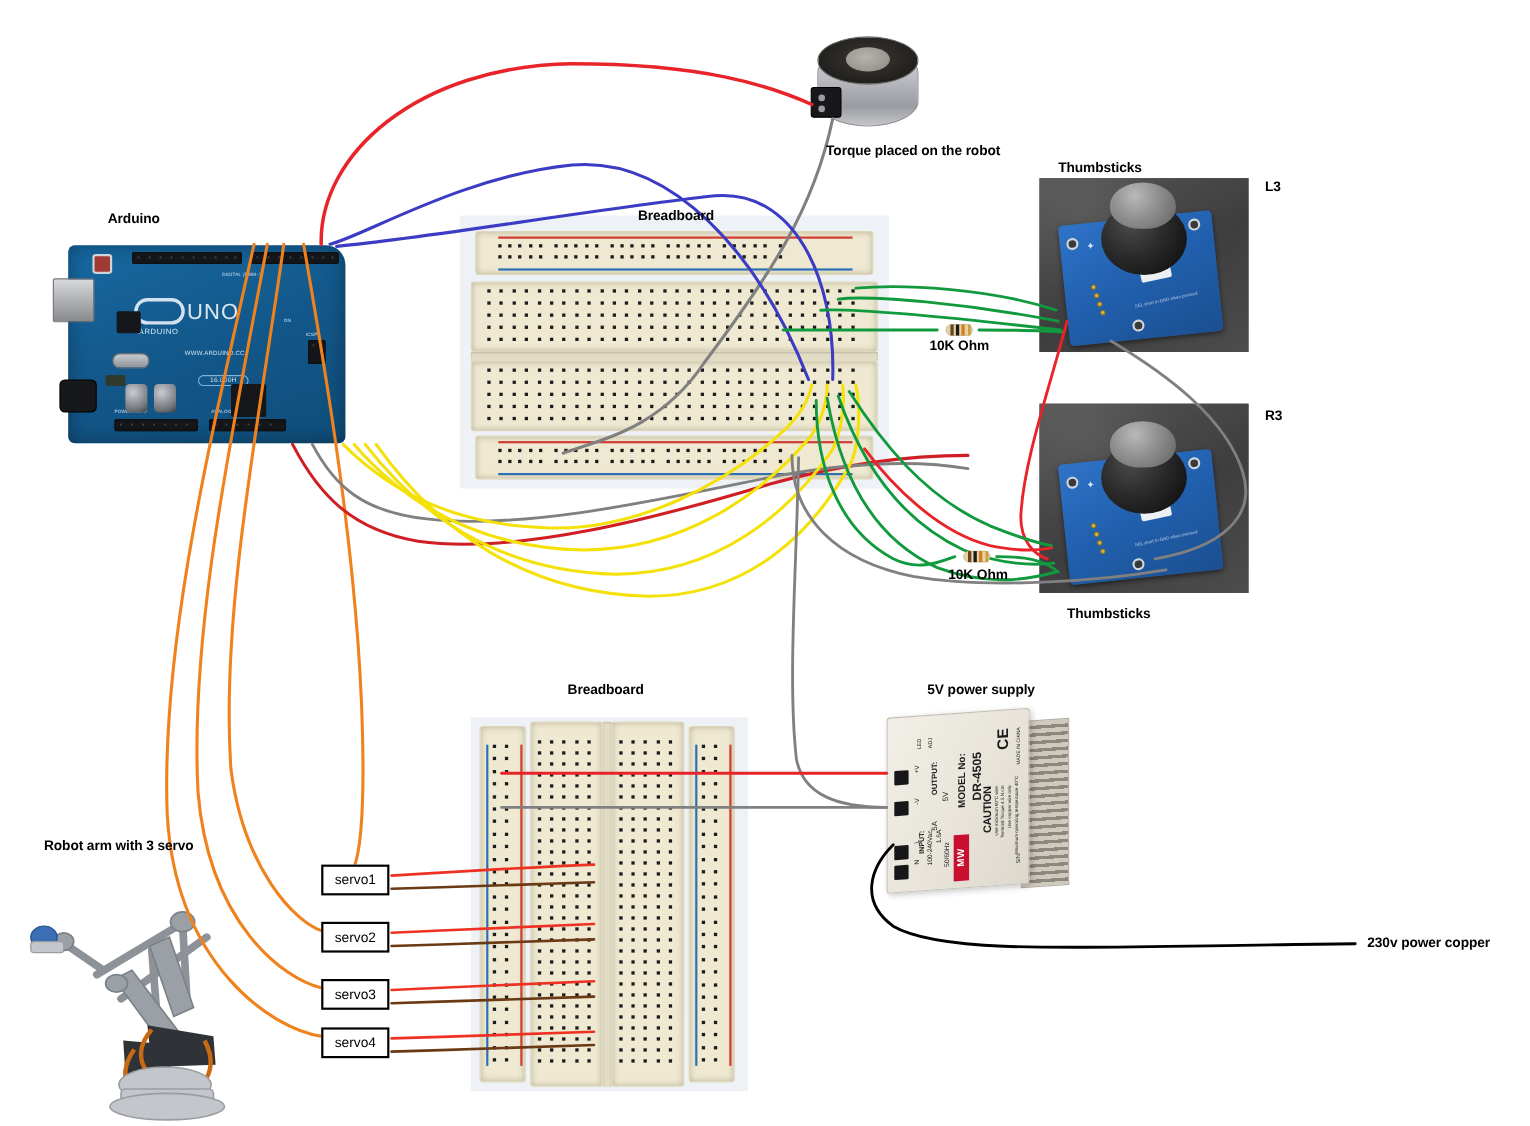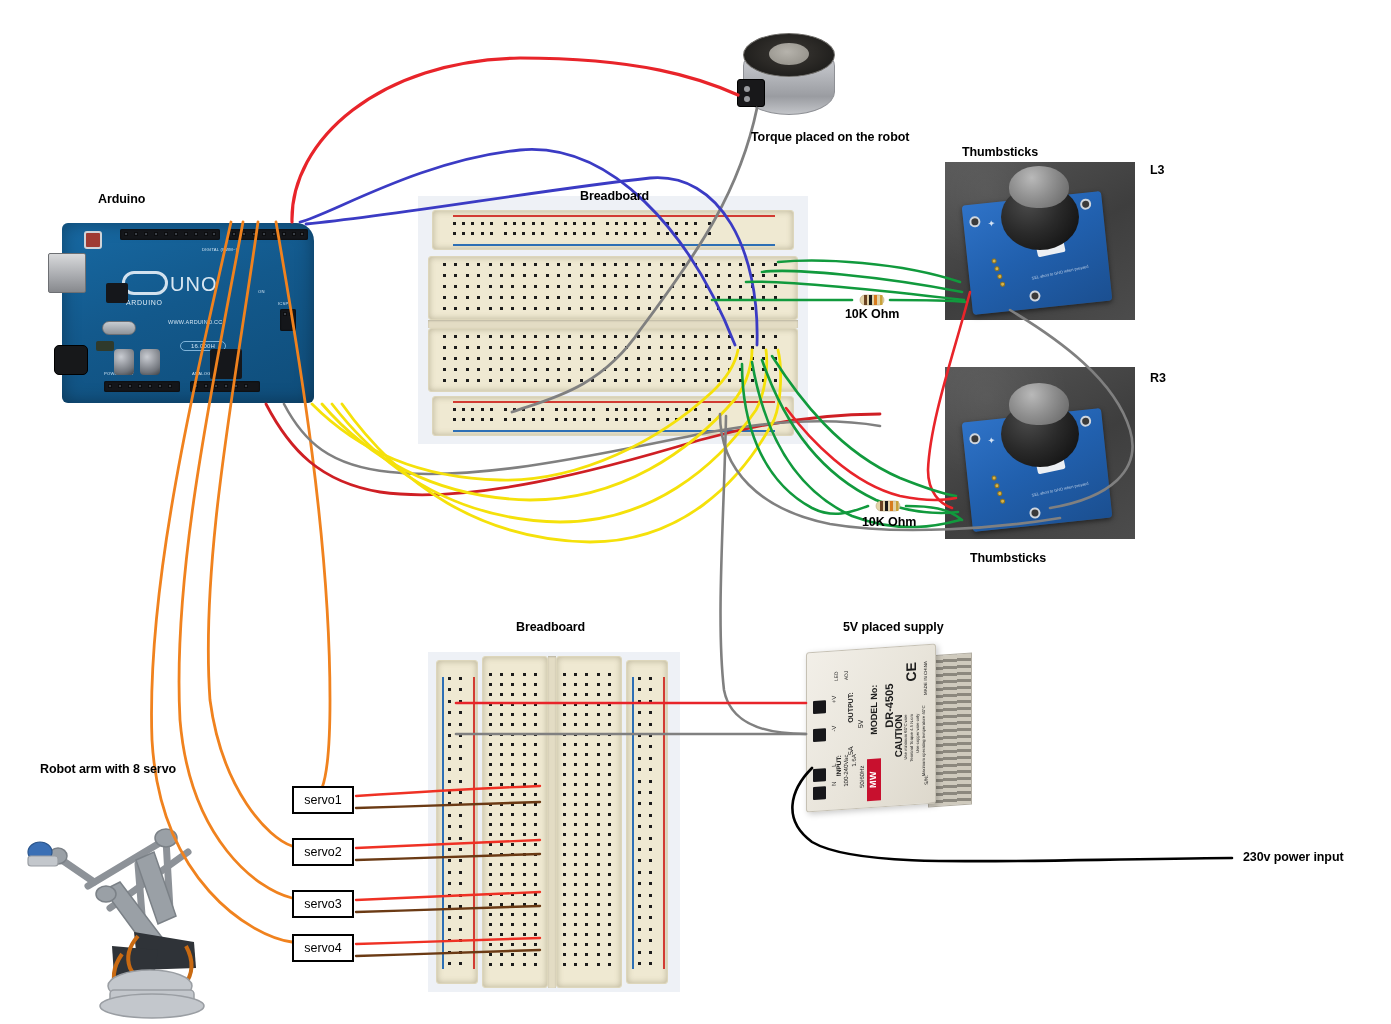--- a/index.html
+++ b/index.html
@@ -299,24 +299,24 @@
 
   <div class="lbl" style="left:98px; top:192px;">Arduino</div>
   <div class="lbl" style="left:580px; top:189px;">Breadboard</div>
   <div class="lbl" style="left:751px; top:130px;">Torque placed on the robot</div>
   <div class="lbl" style="left:962px; top:145px;">Thumbsticks</div>
   <div class="lbl" style="left:1150px;top:163px;">L3</div>
   <div class="lbl" style="left:1150px;top:371px;">R3</div>
   <div class="lbl" style="left:970px; top:551px;">Thumbsticks</div>
   <div class="lbl" style="left:845px; top:307px;">10K Ohm</div>
   <div class="lbl" style="left:862px; top:515px;">10K Ohm</div>
-  <div class="lbl" style="left:843px; top:620px;">5V placed supply</div>
+  <div class="lbl" style="left:843px; top:620px;">5V power supply</div>
   <div class="lbl" style="left:516px; top:620px;">Breadboard</div>
-  <div class="lbl" style="left:40px;  top:762px;">Robot arm with 8 servo</div>
-  <div class="lbl" style="left:1243px;top:850px;">230v power input</div>
+  <div class="lbl" style="left:40px;  top:762px;">Robot arm with 3 servo</div>
+  <div class="lbl" style="left:1243px;top:850px;">230v power copper</div>
 
   <div class="part arduino">
     <div class="usb"></div>
     <div class="barrel"></div>
     <div class="btn-r"></div>
 
     <div class="ard-hdr" style="left:58px; top:6px; width:100px; height:11px;">
       <i style="left:4px"></i>
         <i style="left:14px"></i>
         <i style="left:24px"></i>

